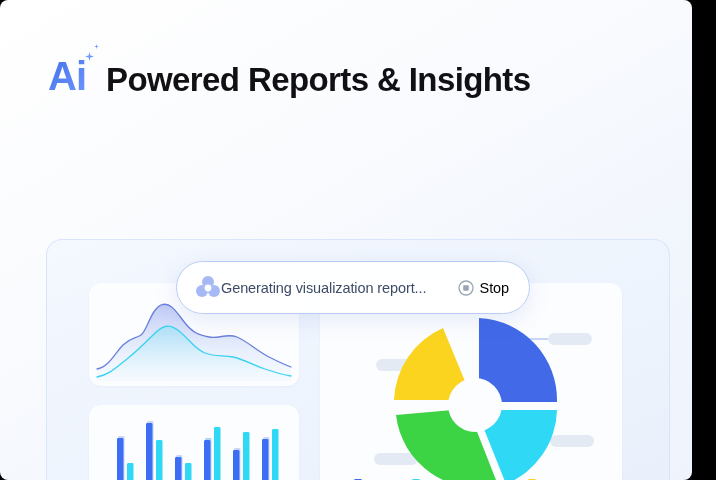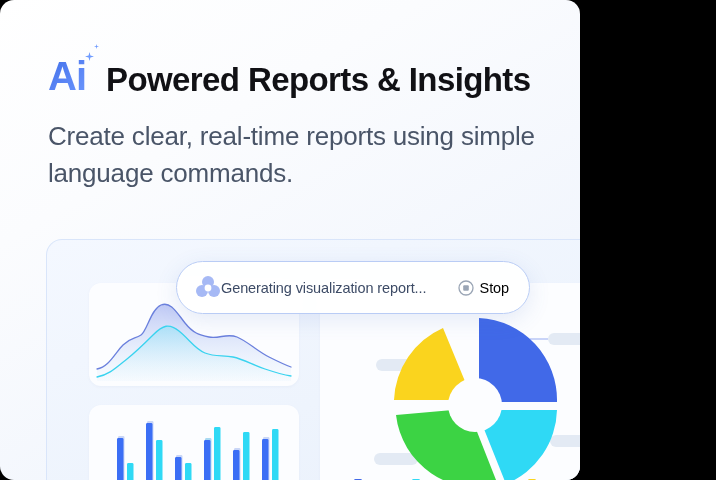--- a/index.html
+++ b/index.html
@@ -10,23 +10,23 @@
   body {
     width: 716px;
     height: 480px;
     overflow: hidden;
     font-family: "Liberation Sans", sans-serif;
   }
 
   #card {
     position: absolute;
     left: 0; top: 0;
-    width: 580px;
+    width: 692px;
     height: 480px;
-    border-radius: 14px;
+    border-radius: 8px;
     overflow: hidden;
     background: linear-gradient(150deg, #ffffff 0%, #fbfcfe 30%, #f2f6fd 70%, #eef3fc 100%);
   }
 
   
   #header {
     position: absolute;
     left: 48px;
     top: 44px;
     width: 620px;
@@ -161,21 +161,20 @@
 
   <div id="header">
     <div id="title-row">
       <div id="ai-logo">
         <span>Ai</span>
         <span class="spark big"></span>
         <span class="spark small"></span>
       </div>
       <div id="page-title">Powered Reports &amp; Insights</div>
     </div>
-    <div id="subtitle">Create clear, real-time reports using simple language commands.</div>
   </div>
 
   <div id="dashboard">
 
     <div class="panel-card" id="card-area">
       <svg class="chart-svg" viewBox="0 0 210 103" preserveAspectRatio="none">
         <defs>
           <linearGradient id="gradIndigo" x1="0" y1="0" x2="0" y2="1">
             <stop offset="0%" stop-color="#9aa9ef" stop-opacity="0.62"></stop>
             <stop offset="100%" stop-color="#cfe6fa" stop-opacity="0.10"></stop>

